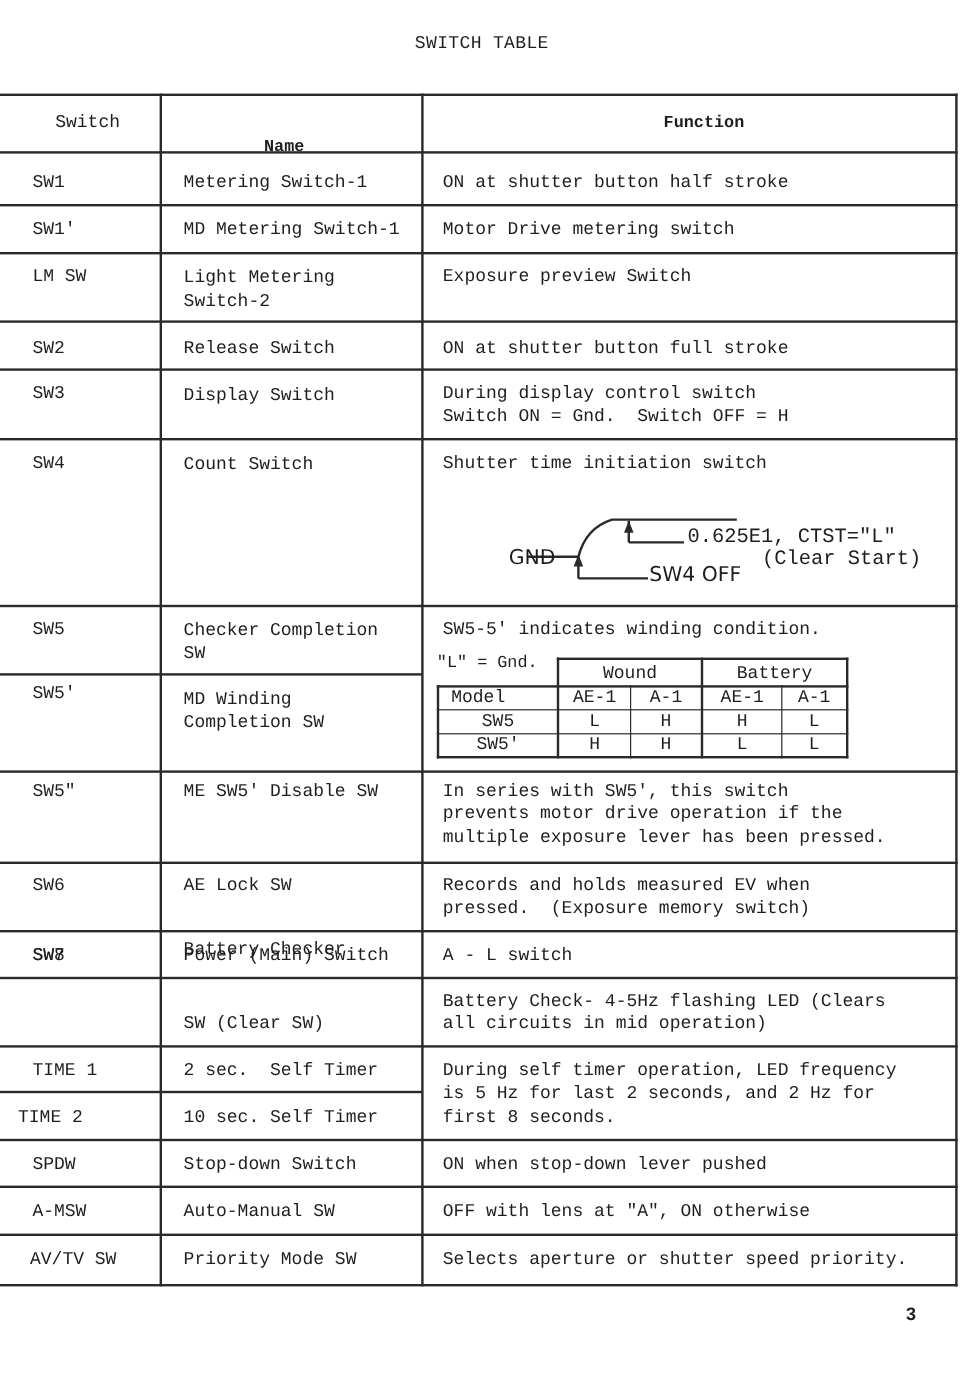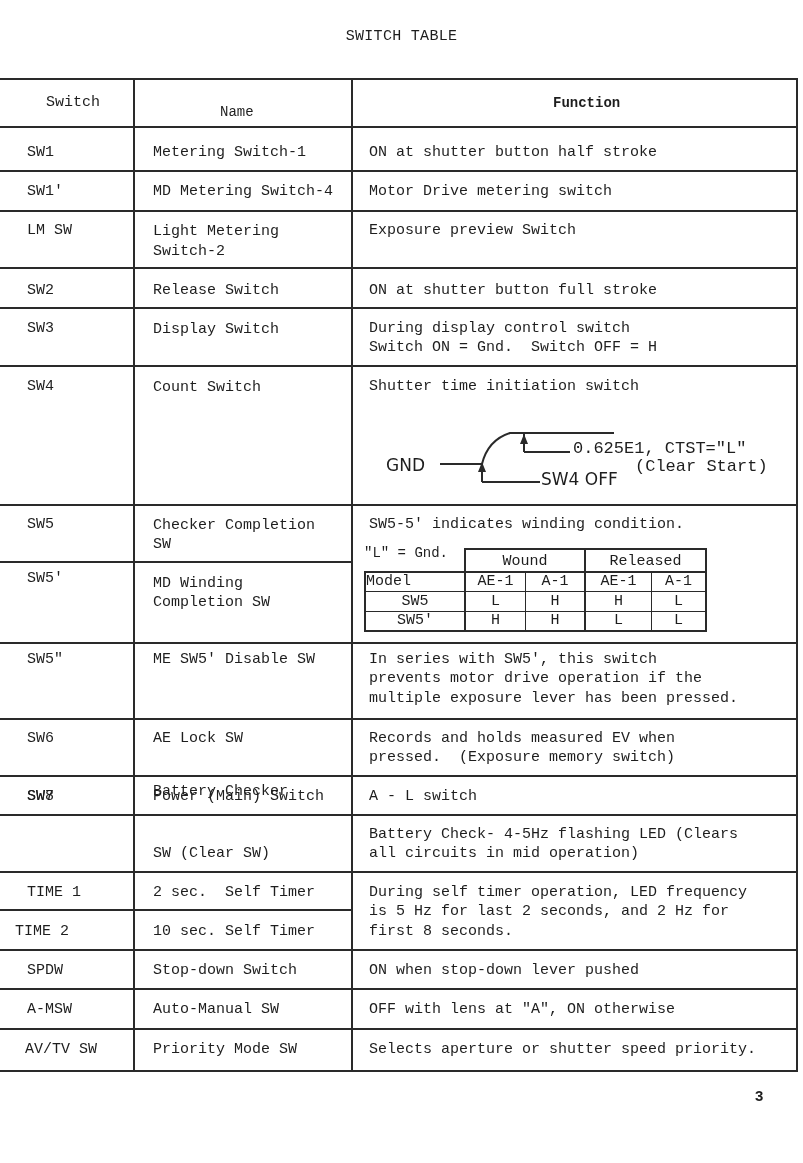--- a/index.html
+++ b/index.html
@@ -45,29 +45,29 @@
   <div class="hl" style="left:0;top:988px;width:798px"></div>
   <div class="hl" style="left:0;top:1028px;width:798px"></div>
   <div class="hl" style="left:0;top:1070px;width:798px"></div>
 
   <div class="vl" style="left:133px;top:78px;height:994px"></div>
   <div class="vl" style="left:351px;top:78px;height:994px"></div>
   <div class="vl" style="left:796px;top:78px;height:994px"></div>
 </div>
 
 <div class="t hdr" style="left:46px;top:93px">Switch</div>
-<div class="t hdr" style="left:220px;top:102px;font-size:14px;font-weight:normal">Name</div>
+<div class="t hdr" style="left:220px;top:113px;font-size:14px;font-weight:bold">Name</div>
 <div class="t hdr" style="left:553px;top:93px;font-weight:bold;font-size:14px">Function</div>
 
 <div class="t" style="left:27px;top:143px">SW1</div>
 <div class="t" style="left:153px;top:143px">Metering Switch-1</div>
 <div class="t" style="left:369px;top:143px">ON at shutter button half stroke</div>
 
 <div class="t" style="left:27px;top:182px">SW1'</div>
-<div class="t" style="left:153px;top:182px">MD Metering Switch-4</div>
+<div class="t" style="left:153px;top:182px">MD Metering Switch-1</div>
 <div class="t" style="left:369px;top:182px">Motor Drive metering switch</div>
 
 <div class="t" style="left:27px;top:221px">LM SW</div>
 <div class="t" style="left:153px;top:222px">Light Metering</div>
 <div class="t" style="left:153px;top:242px">Switch-2</div>
 <div class="t" style="left:369px;top:221px">Exposure preview Switch</div>
 
 <div class="t" style="left:27px;top:281px">SW2</div>
 <div class="t" style="left:153px;top:281px">Release Switch</div>
 <div class="t" style="left:369px;top:281px">ON at shutter button full stroke</div>
@@ -86,21 +86,21 @@
     <g stroke="#2a2a2a" stroke-width="2" fill="none">
       <line x1="70" y1="44" x2="112" y2="44"></line>
       <path d="M 112 62 L 112 44 Q 118 20 140 13 L 244 13"></path>
       <line x1="112" y1="62" x2="170" y2="62"></line>
       <path d="M 154 32 L 154 14"></path>
       <line x1="154" y1="32" x2="200" y2="32"></line>
     </g>
     <polygon points="112,42 108,52 116,52" fill="#2a2a2a"></polygon>
     <polygon points="154,14 150,24 158,24" fill="#2a2a2a"></polygon>
   </svg>
-  <div class="t diag" style="left:386px;top:455px">GND</div>
+  <div class="t diag" style="left:424px;top:455px">GND</div>
   <div class="t diagm" style="left:573px;top:439px;font-weight:normal;font-size:17px">0.625E1, CTST="L"</div>
   <div class="t diagm" style="left:635px;top:457px;font-weight:normal;font-size:17px">(Clear Start)</div>
   <div class="t diag" style="left:541px;top:469px">SW4 OFF</div>
 </div>
 
 <div class="t" style="left:27px;top:515px">SW5</div>
 <div class="t" style="left:153px;top:516px">Checker Completion</div>
 <div class="t" style="left:153px;top:535px">SW</div>
 <div class="t" style="left:369px;top:515px">SW5-5' indicates winding condition.</div>
 
@@ -117,23 +117,23 @@
   <div class="mt-l" style="left:364px;top:611px;width:343px;height:1px"></div>
   <div class="mt-l" style="left:364px;top:630px;width:343px;height:2px"></div>
   <div class="mt-l" style="left:364px;top:571px;width:2px;height:61px"></div>
   <div class="mt-l" style="left:464px;top:548px;width:2px;height:84px"></div>
   <div class="mt-l" style="left:525px;top:571px;width:1px;height:61px"></div>
   <div class="mt-l" style="left:584px;top:548px;width:2px;height:84px"></div>
   <div class="mt-l" style="left:651px;top:571px;width:1px;height:61px"></div>
   <div class="mt-l" style="left:705px;top:548px;width:2px;height:84px"></div>
 
   <div class="mt-t" style="left:466px;top:553px;width:118px">Wound</div>
-  <div class="mt-t" style="left:586px;top:553px;width:119px">Released</div>
+  <div class="mt-t" style="left:586px;top:553px;width:119px">Battery</div>
 
-  <div class="mt-t" style="left:366px;top:573px;width:106px;text-align:left;box-sizing:border-box">Model</div>
+  <div class="mt-t" style="left:366px;top:573px;width:106px;text-align:left;padding-left:10px;box-sizing:border-box">Model</div>
   <div class="mt-t" style="left:466px;top:573px;width:59px">AE-1</div>
   <div class="mt-t" style="left:526px;top:573px;width:58px">A-1</div>
   <div class="mt-t" style="left:586px;top:573px;width:65px">AE-1</div>
   <div class="mt-t" style="left:652px;top:573px;width:53px">A-1</div>
 
   <div class="mt-t" style="left:366px;top:593px;width:98px">SW5</div>
   <div class="mt-t" style="left:466px;top:593px;width:59px">L</div>
   <div class="mt-t" style="left:526px;top:593px;width:58px">H</div>
   <div class="mt-t" style="left:586px;top:593px;width:65px">H</div>
   <div class="mt-t" style="left:652px;top:593px;width:53px">L</div>

